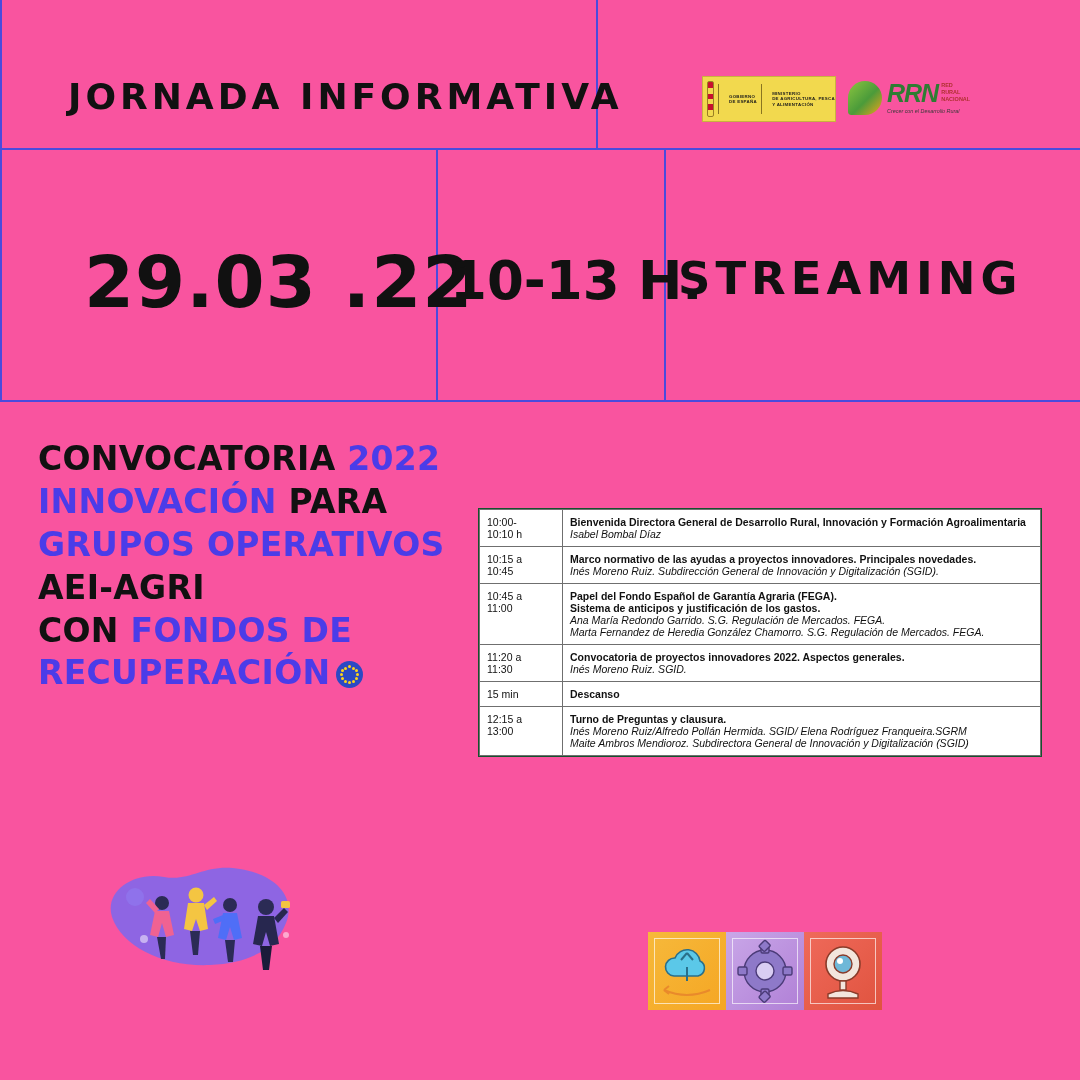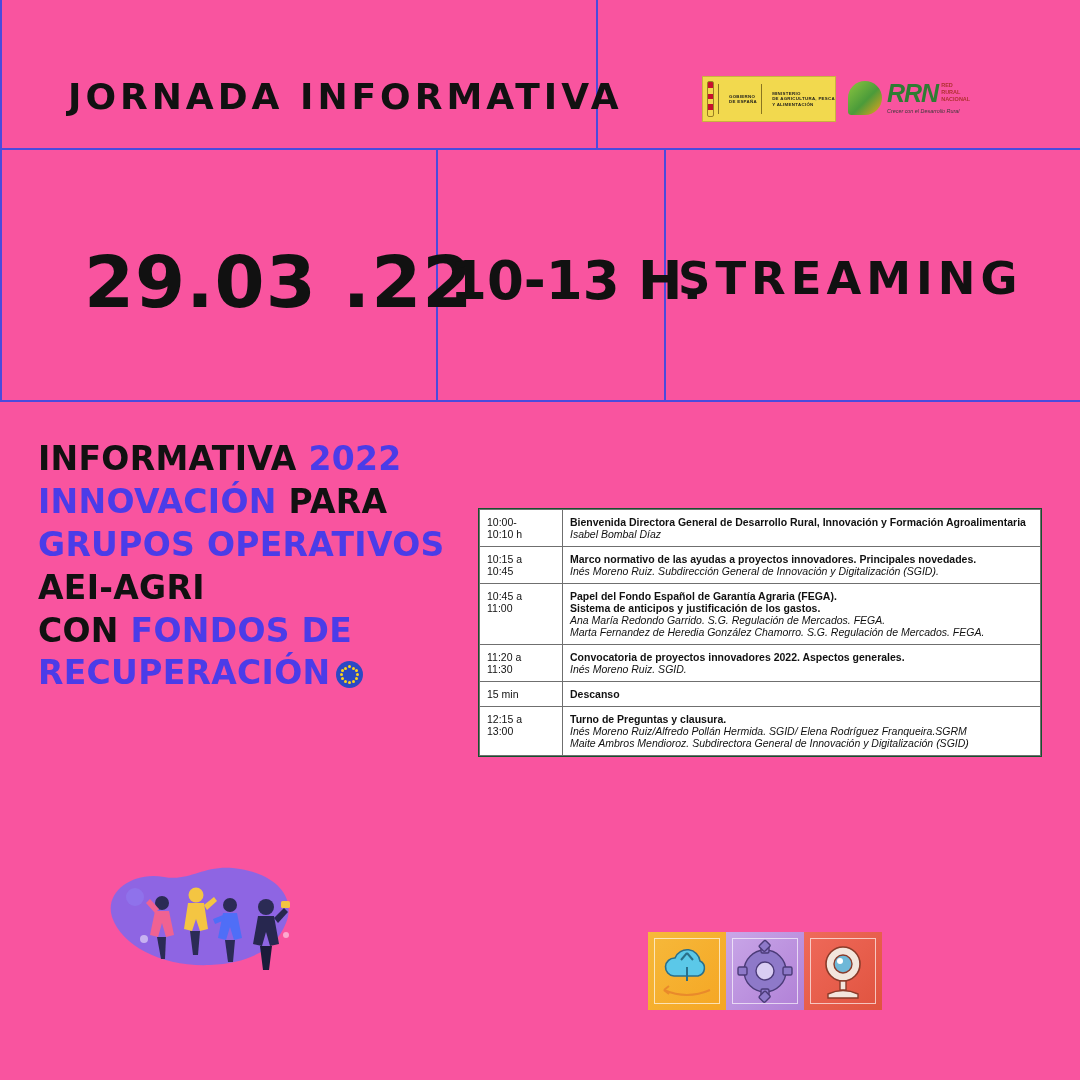--- a/index.html
+++ b/index.html
@@ -291,21 +291,21 @@
       <div class="rrn-tag">Crecer con el Desarrollo Rural</div>
     </div>
   </div>
 </div>
 
 <div id="date-text">29.03 .22</div>
 <div id="time-text">10-13 H.</div>
 <div id="streaming-text">STREAMING</div>
 
 <div id="headline">
-  <div><span>INFORMATIVA </span><span class="hl">2022</span></div>
+  <div><span>CONVOCATORIA </span><span class="hl">2022</span></div>
   <div><span class="hl">INNOVACIÓN</span><span> PARA</span></div>
   <div><span class="hl">GRUPOS OPERATIVOS</span></div>
   <div><span>AEI-AGRI</span></div>
   <div><span>CON </span><span class="hl">FONDOS DE</span></div>
   <div><span class="hl">RECUPERACIÓN</span><span id="eu-flag"><i style="left: 12px; top: 4px;"></i><i style="left: 16px; top: 5.0718px;"></i><i style="left: 18.9282px; top: 8px;"></i><i style="left: 20px; top: 12px;"></i><i style="left: 18.9282px; top: 16px;"></i><i style="left: 16px; top: 18.9282px;"></i><i style="left: 12px; top: 20px;"></i><i style="left: 8px; top: 18.9282px;"></i><i style="left: 5.0718px; top: 16px;"></i><i style="left: 4px; top: 12px;"></i><i style="left: 5.0718px; top: 8px;"></i><i style="left: 8px; top: 5.0718px;"></i></span></div>
 </div>
 
 <svg id="illustration" viewBox="0 0 230 125">
   <path d="M12 62 C4 36 34 16 64 22 C92 27 104 8 140 14 C178 20 196 44 186 68 C176 94 150 108 110 110 C64 112 22 92 12 62 Z" fill="#7b68ee" opacity="0.85"></path>
   <circle cx="35" cy="42" r="9" fill="#8f7bf0" opacity=".6"></circle>

